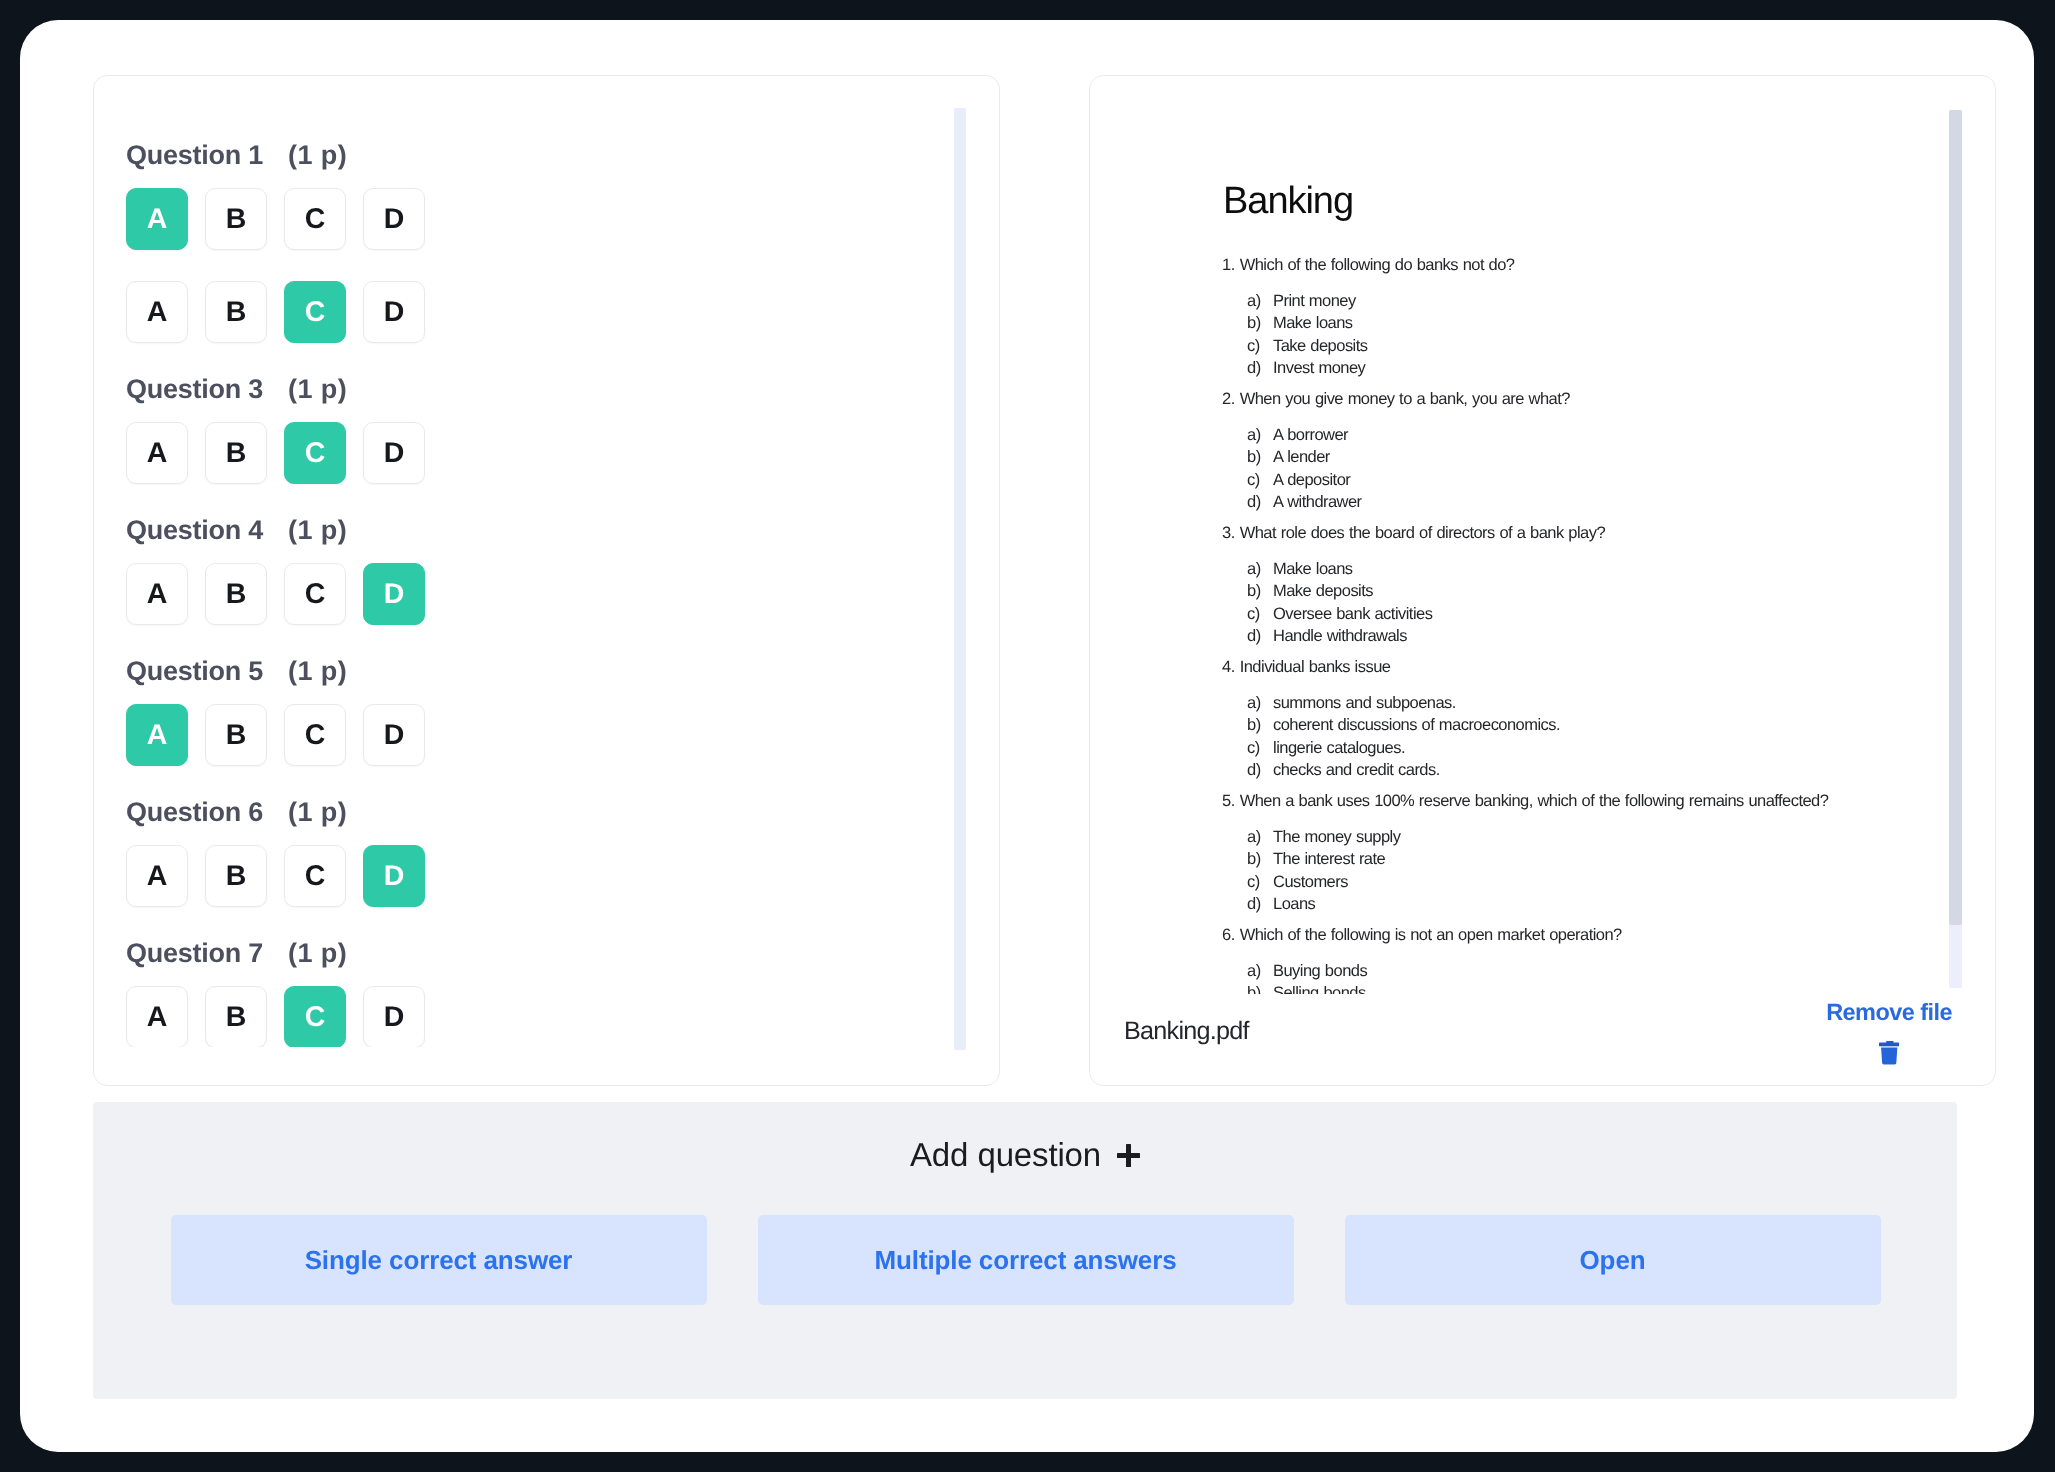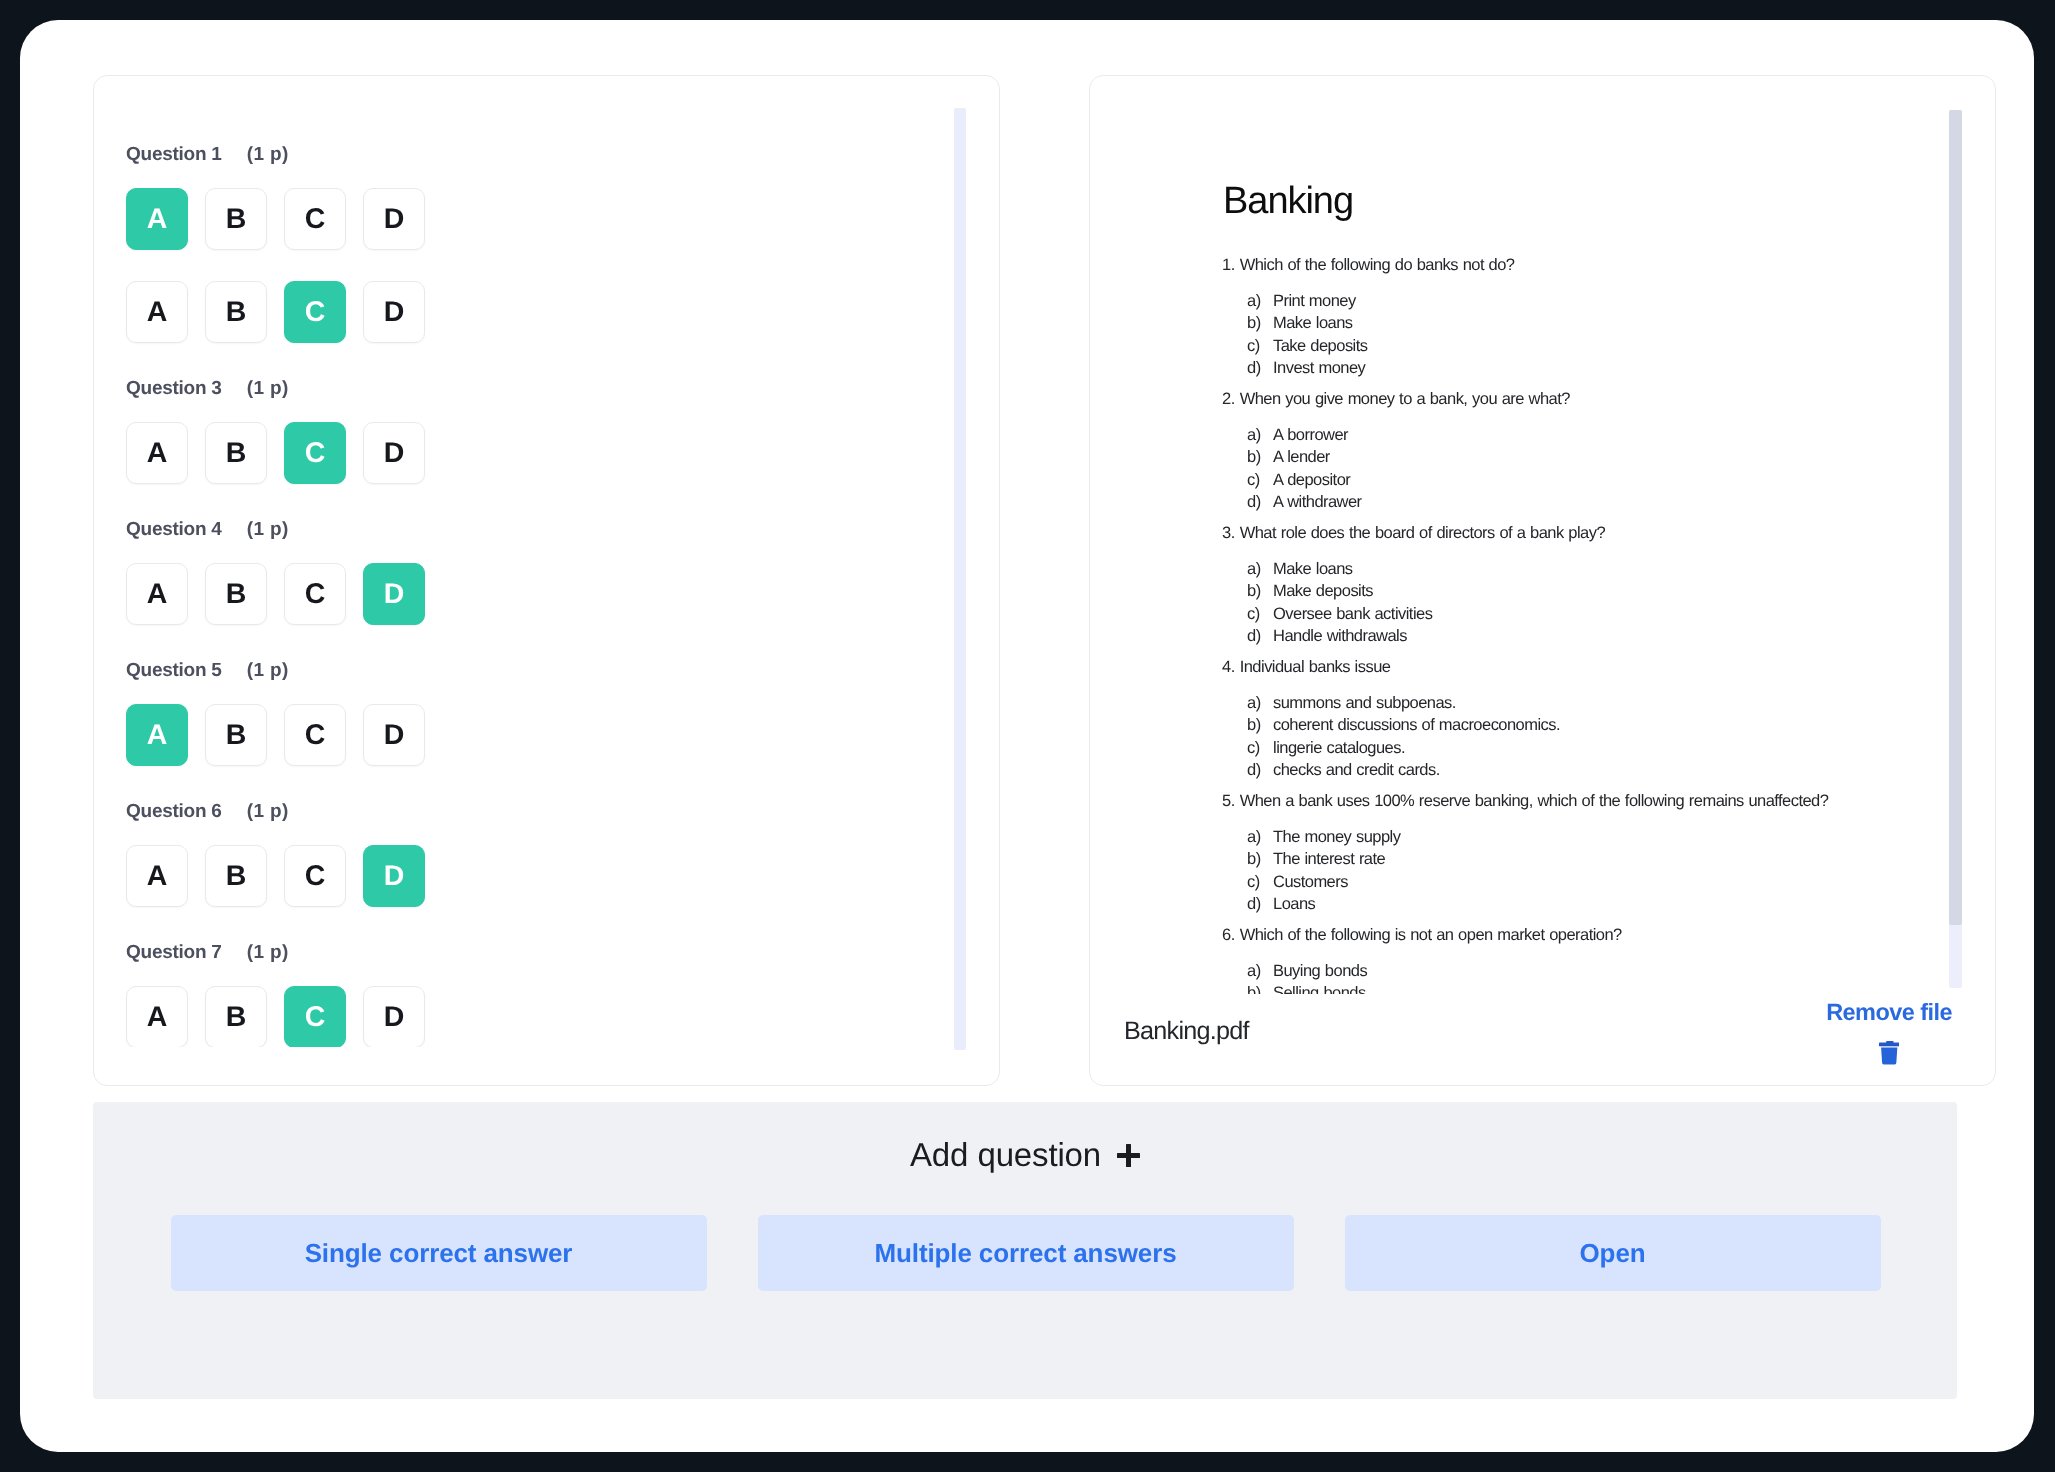--- a/index.html
+++ b/index.html
@@ -49,21 +49,21 @@
     height: 971px;
     overflow: hidden;
   }
   .qlist {
     position: absolute;
     left: 32px; top: 64px;
     width: 820px;
   }
   .qblock { margin-bottom: 31px; }
   .qhead {
-    font-size: 19px;
+    font-size: 27px;
     font-weight: 700;
     color: #4c505e;
     letter-spacing: -0.25px;
     margin-bottom: 18px;
     white-space: nowrap;
     line-height: 30px;
   }
   .qhead .pts {
     display: inline-block;
     margin-left: 25px;
@@ -228,21 +228,21 @@
 
   .typerow {
     position: absolute;
     left: 77.5px; top: 113px;
     width: 1710px;
     display: flex;
     gap: 51px;
   }
   .typebtn {
     flex: 1;
-    height: 76px;
+    height: 90px;
     border-radius: 5px;
     background: #d8e4fe;
     color: #2c72ed;
     font-size: 26px;
     font-weight: 700;
     letter-spacing: -0.12px;
     display: flex;
     align-items: center;
     justify-content: center;
   }

